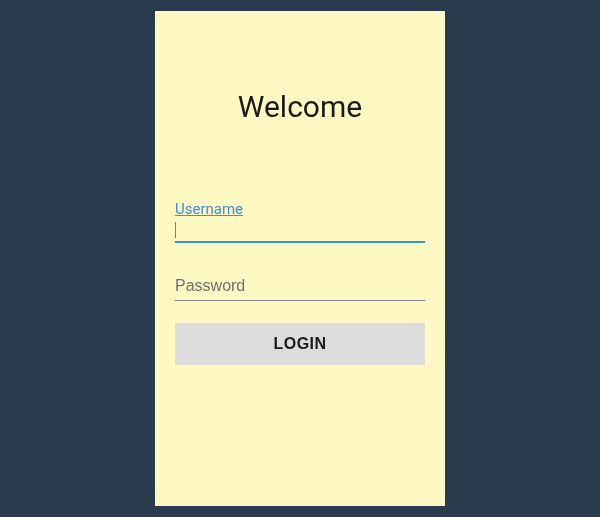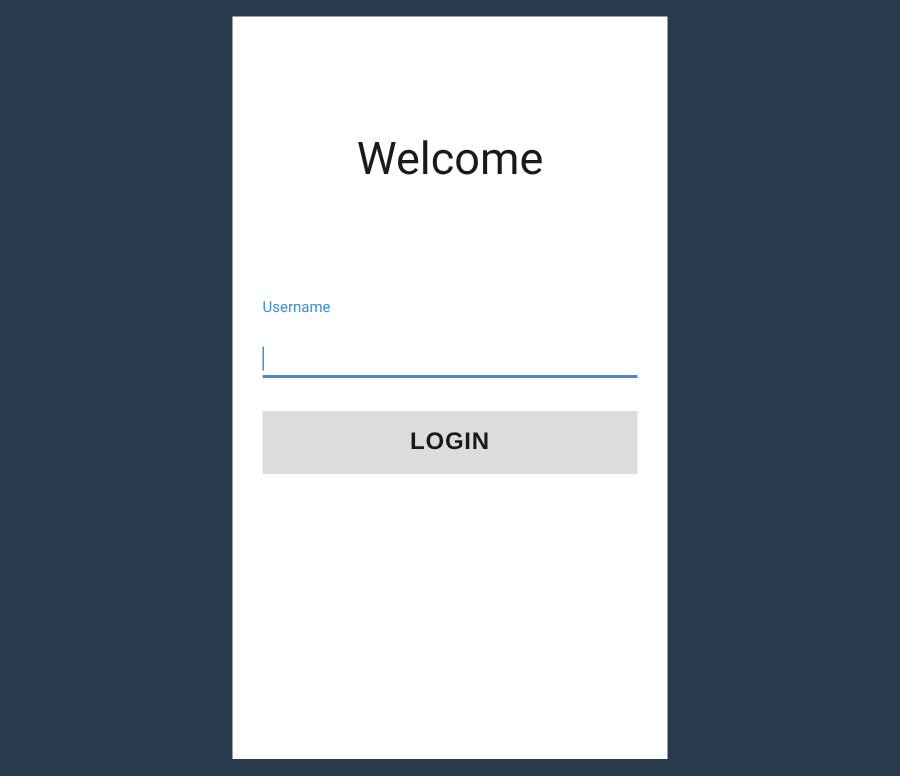--- a/index.html
+++ b/index.html
@@ -12,44 +12,45 @@
       height: 517px;
       background: #2a3b4e;
       display: flex;
       align-items: center;
       justify-content: center;
       font-family: -apple-system, BlinkMacSystemFont, "Segoe UI", Roboto, sans-serif;
     }
     .phone {
       width: 290px;
       height: 495px;
-      background: #ffffff;
+      background: #fef9c3;
       display: flex;
       flex-direction: column;
     }
     .title {
       text-align: center;
       margin-top: 78px;
       font-size: 30px;
       font-weight: 400;
       color: #1a1a1a;
     }
     .form {
       padding: 0 20px;
       margin-top: 76px;
     }
     .field {
       position: relative;
       margin-bottom: 28px;
     }
     .field-focused .field-label {
-      font-size: 10px;
+      font-size: 15px;
       color: #3f8fd6;
       display: block;
-      margin-bottom: 16px;
+      margin-bottom: 0;
+      text-decoration: underline;
     }
     .field-focused .field-input {
       width: 100%;
       border: none;
       border-bottom: 2px solid #3f8fd6;
       background: transparent;
       font-size: 15px;
       padding: 2px 0 4px 0;
       outline: none;
       color: #1a1a1a;
@@ -95,17 +96,20 @@
   <h1 class="title">Welcome</h1>
 
   <div class="form">
 
     <div class="field field-focused">
       <label class="field-label">Username</label>
       <input class="field-input" type="text" value="" style="">
       <span class="cursor"></span>
     </div>
 
+    <div class="field field-idle">
+      <input class="field-input" type="password" placeholder="Password" style="">
+    </div>
 
     <button class="login-btn">LOGIN</button>
 
   </div>
 </div>
 
 </body></html>

